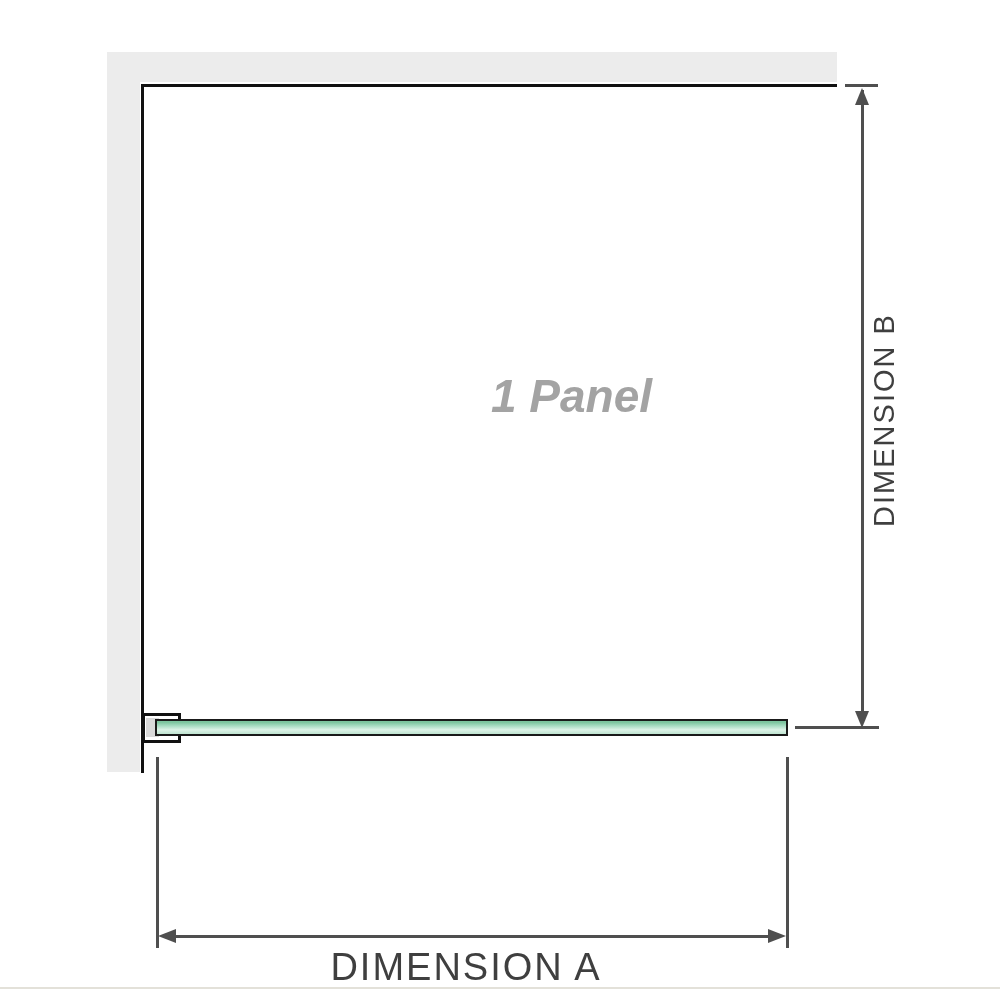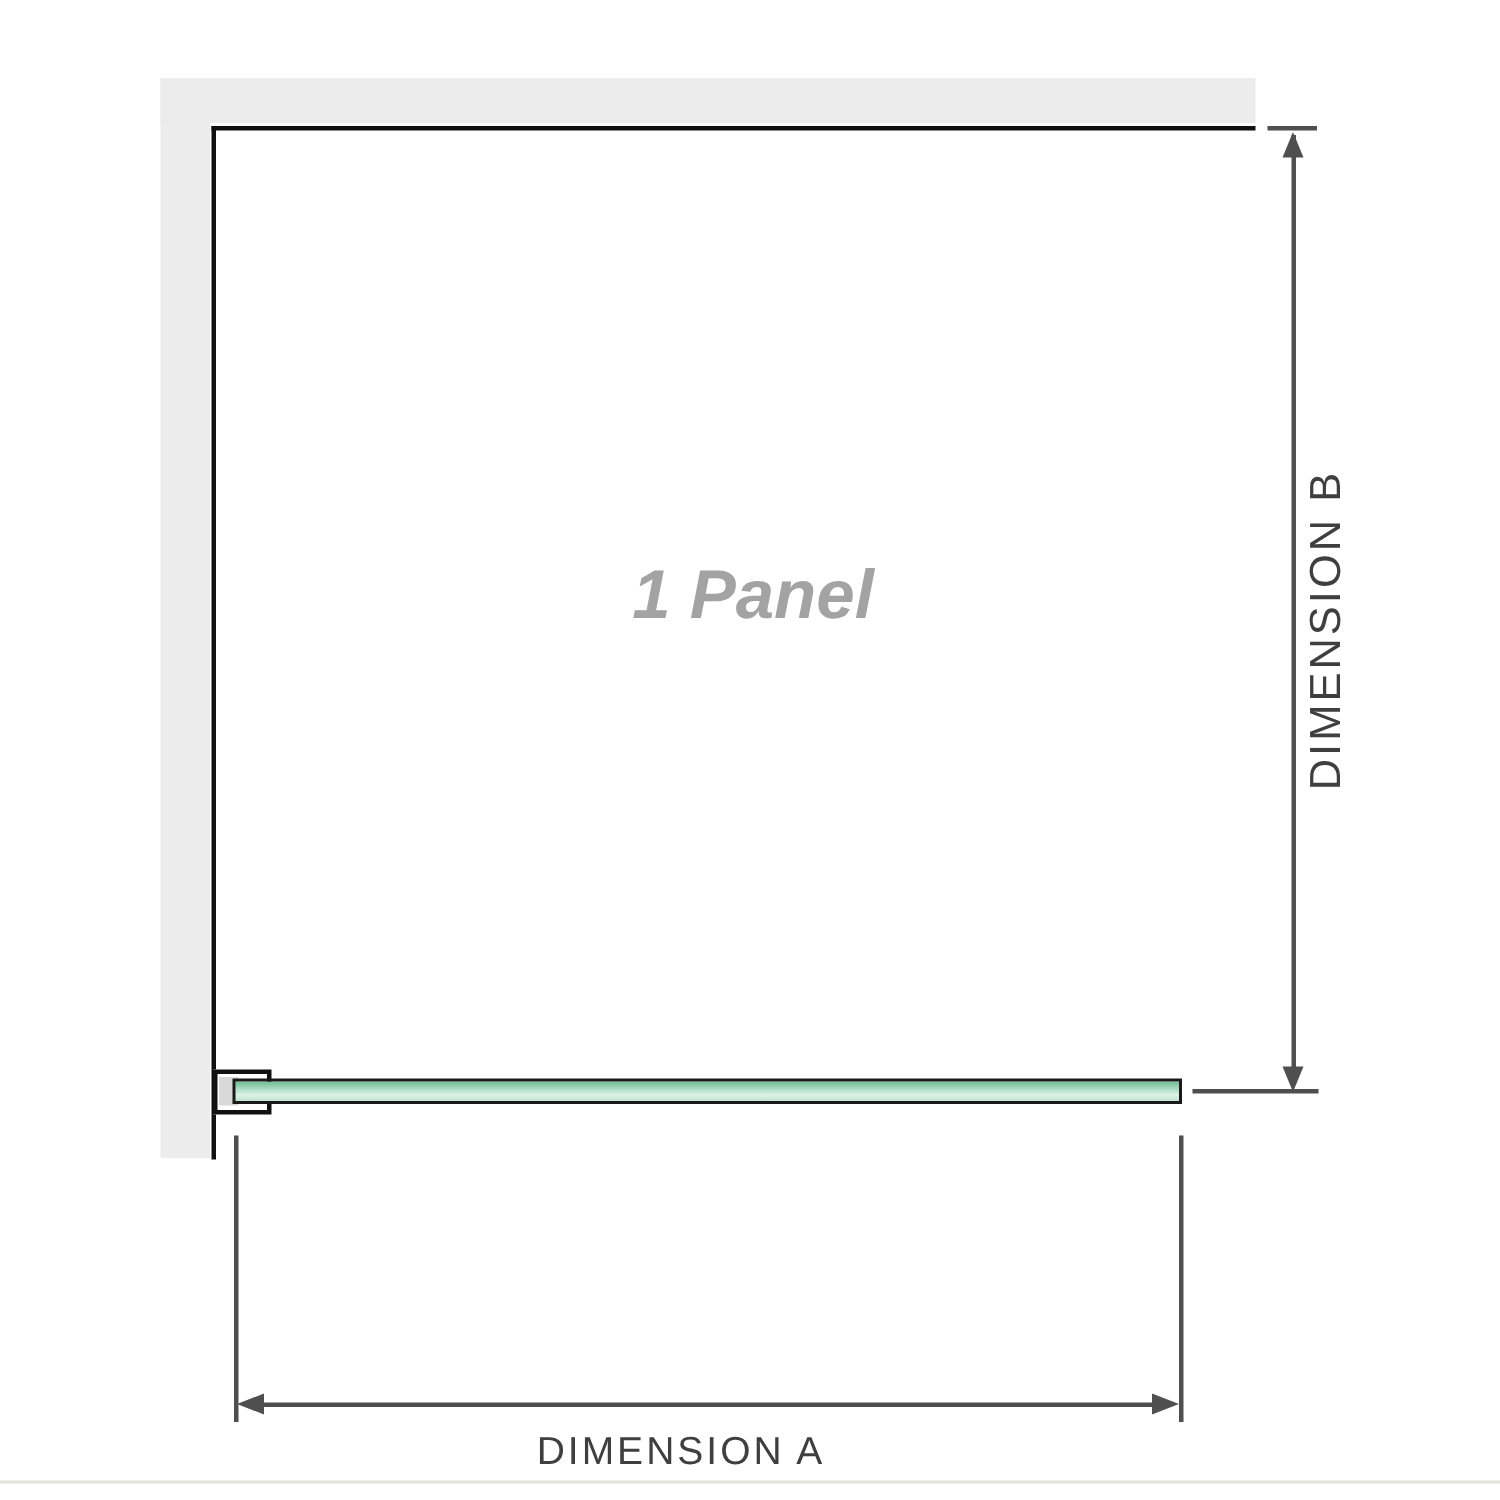--- a/index.html
+++ b/index.html
@@ -27,21 +27,21 @@
   .panel-edge-top  { left: 141px; top: 84px; width: 696px; height: 3px; }
   .panel-edge-left { left: 141px; top: 84px; width: 3px;  height: 689px; }
 
   
   .panel-label {
     left: 352px; top: 368px; width: 300px; height: 56px;
     color: #a3a3a3;
     font-size: 46px;
     font-weight: bold;
     font-style: italic;
-    text-align: center;
+    text-align: right;
     line-height: 56px;
     white-space: nowrap;
   }
 
   
   .glass-bar {
     left: 155px; top: 719px; width: 633px; height: 17px;
     box-sizing: border-box;
     border: 2px solid #1a1a1a;
     background: linear-gradient(180deg,
@@ -107,23 +107,23 @@
     white-space: nowrap;
     text-align: center;
   }
   .dimb-label {
     left: 744px; top: 403px; width: 280px; height: 34px;
     line-height: 34px;
     font-size: 29px;
     transform: rotate(-90deg);
   }
   .dima-label {
-    left: 304px; top: 949px; width: 300px; height: 36px;
+    left: 316px; top: 949px; width: 300px; height: 36px;
     line-height: 36px;
-    font-size: 26px;
+    font-size: 38px;
   }
 
   
   .footer-rule {
     left: 0; top: 987px; width: 1000px; height: 2px;
     background: #e3e1d9;
   }
 </style>
 </head>
 <body>

